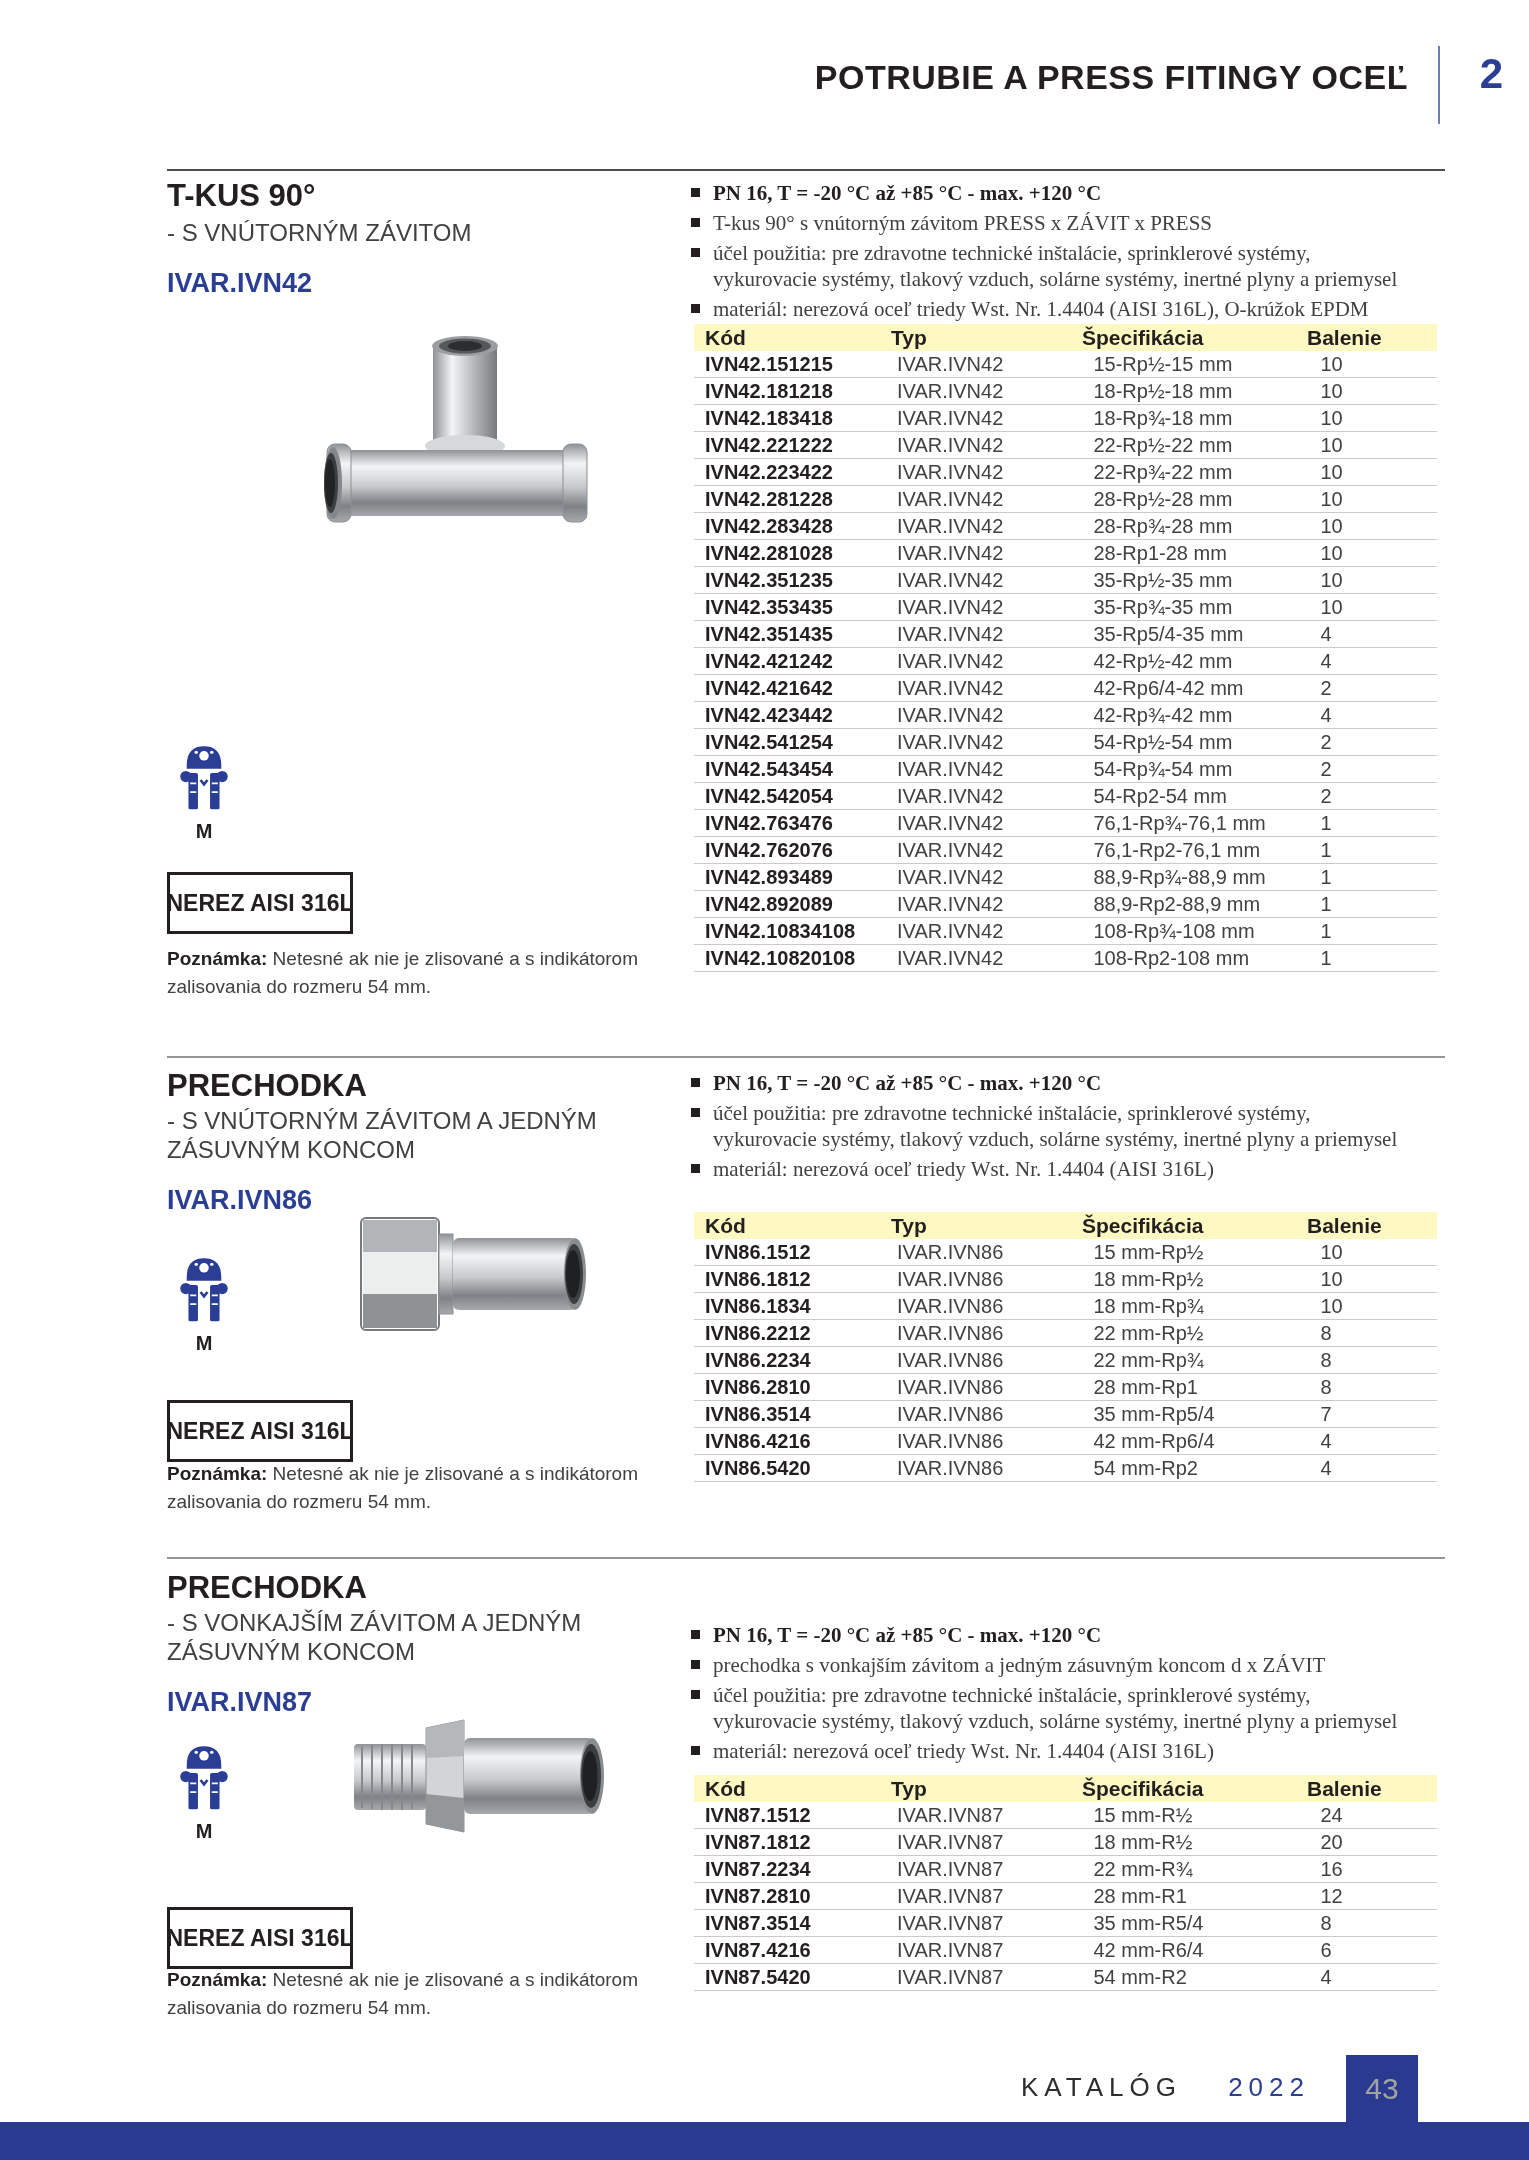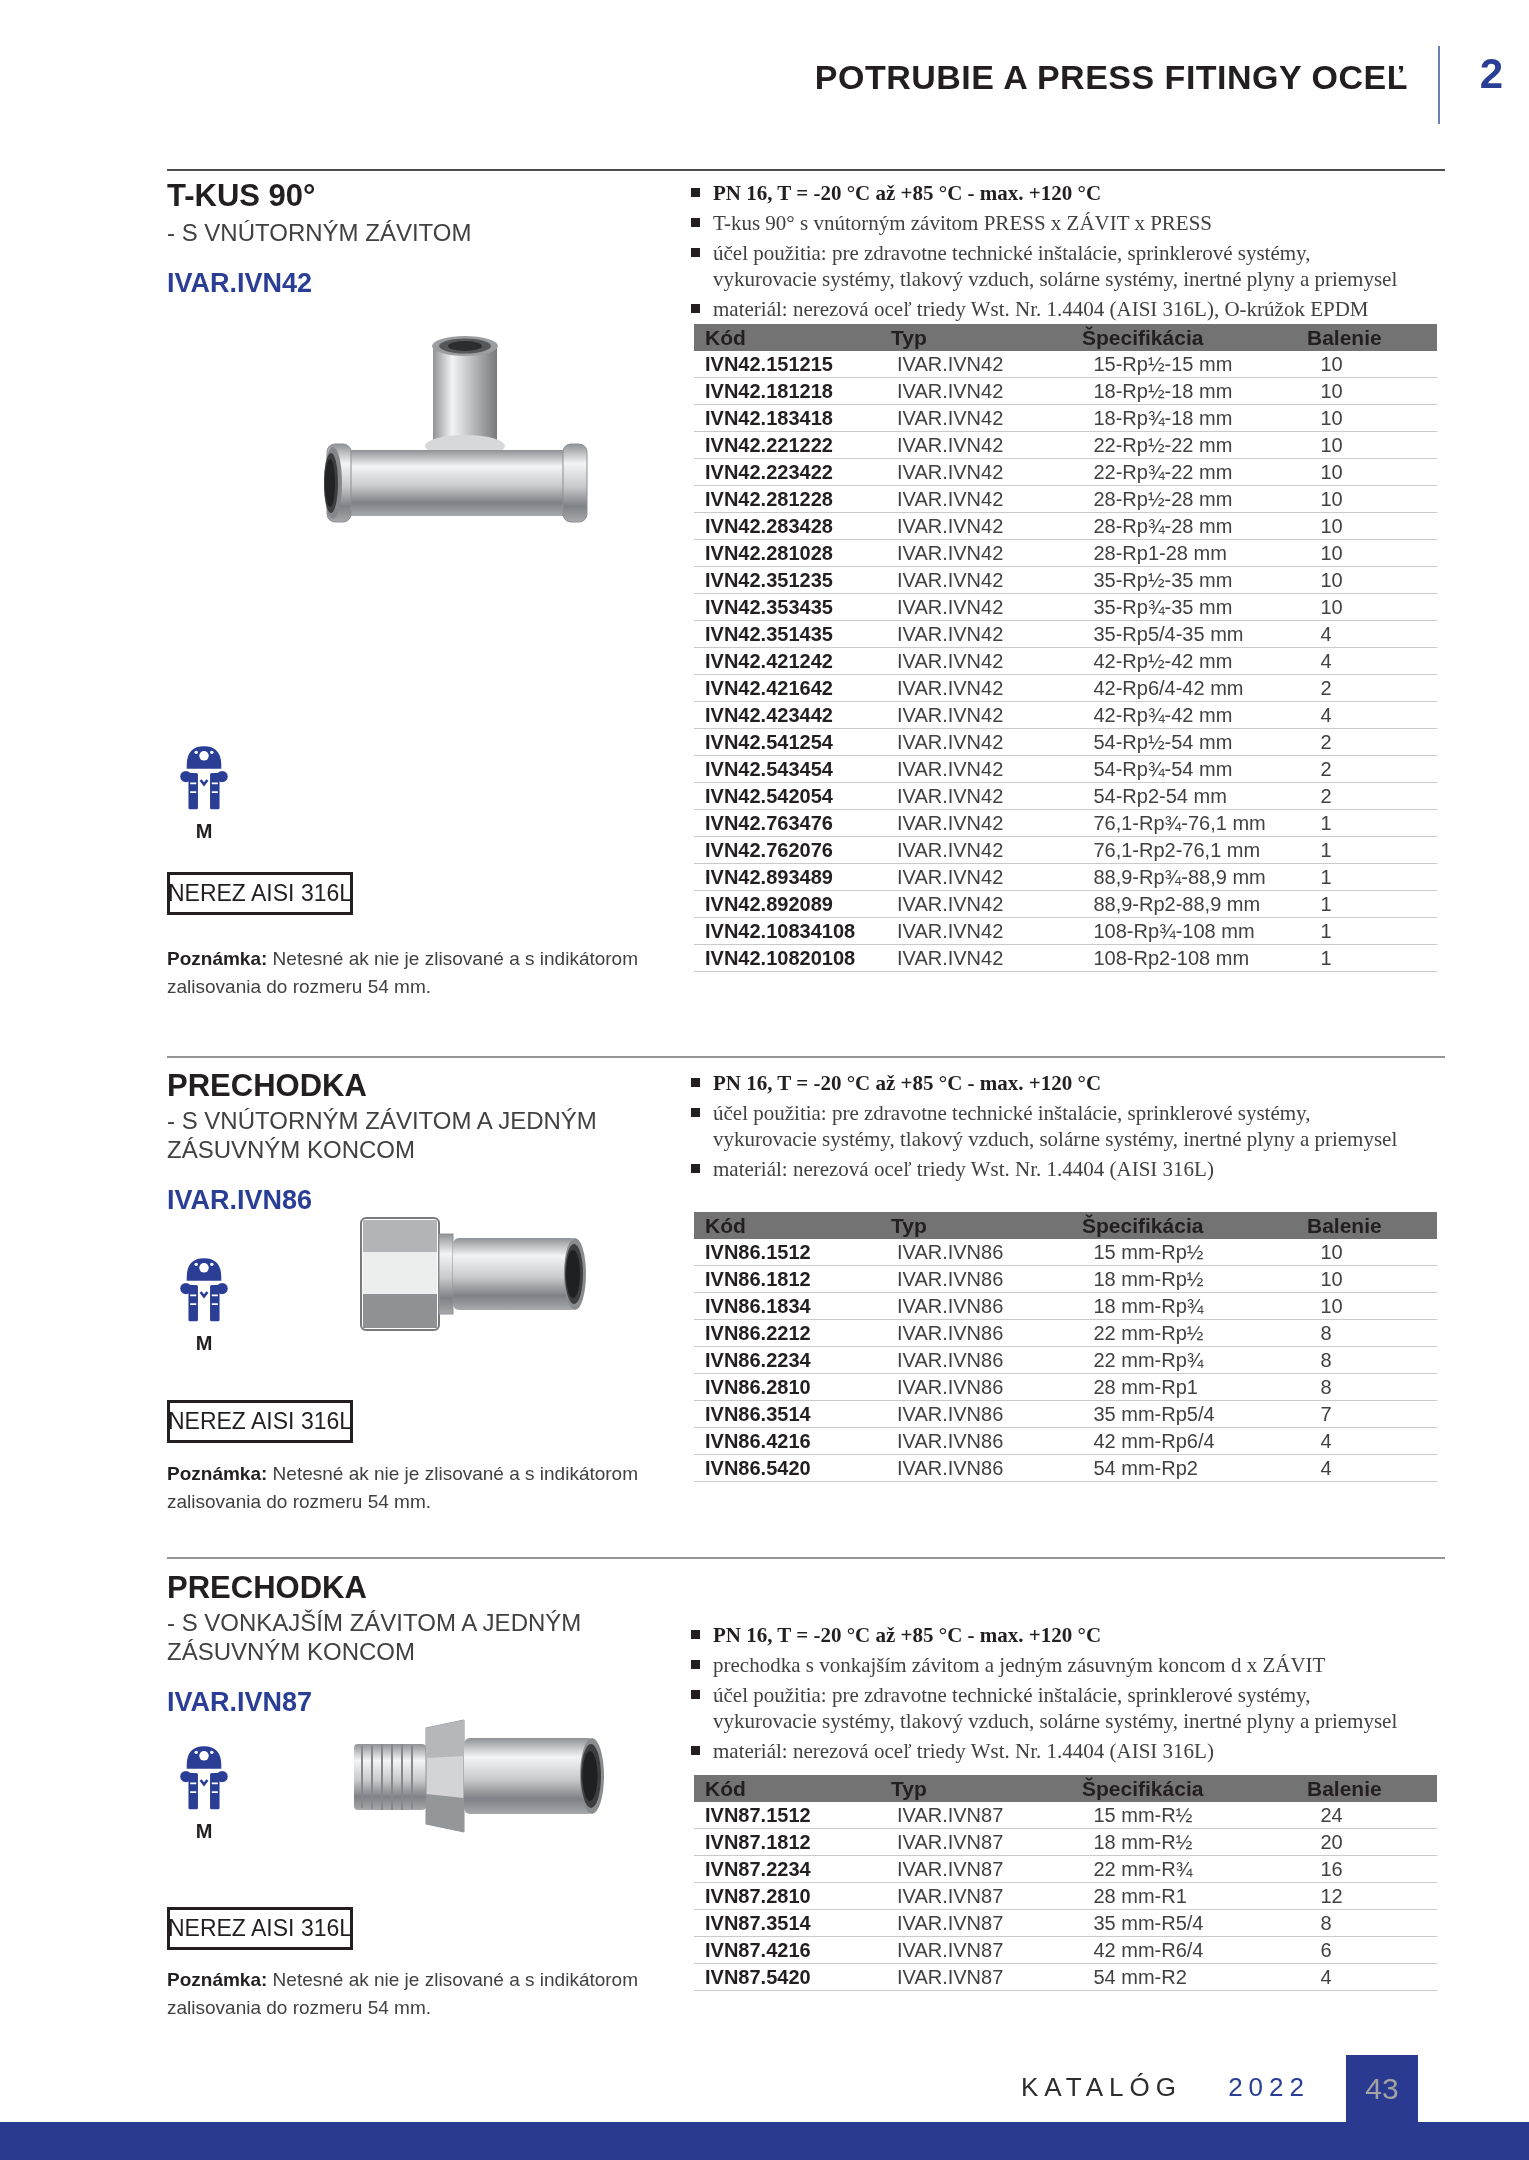--- a/index.html
+++ b/index.html
@@ -13,39 +13,39 @@
   .chapter-num{position:absolute;left:1454px;top:50px;width:75px;text-align:center;
                font-size:42px;font-weight:800;color:#2b3e95;}
   .rule{position:absolute;left:167px;width:1278px;height:2px;background:#4d4d4f;}
   .rule.section{background:#939598;height:2px;}
 
   
   .sec-title{position:absolute;left:167px;font-size:31px;font-weight:800;color:#231f20;white-space:nowrap;}
   .sec-sub{position:absolute;left:167px;font-size:24px;color:#414042;line-height:29px;}
   .sec-sub span{display:block;}
   .sec-code{position:absolute;left:167px;font-size:27px;font-weight:700;color:#2b3e95;white-space:nowrap;}
-  .badge{position:absolute;left:167px;width:186px;height:43px;border:3px solid #231f20;
-         display:flex;align-items:center;justify-content:center;font-size:23px;font-weight:400;
+  .badge{position:absolute;left:167px;width:186px;height:62px;border:3px solid #231f20;
+         display:flex;align-items:center;justify-content:center;font-size:23px;font-weight:700;
          color:#231f20;box-sizing:border-box;white-space:nowrap;}
   .note{position:absolute;left:167px;width:505px;font-size:19px;line-height:28px;color:#414042;}
   .note b{color:#231f20;}
   .cert{position:absolute;left:178px;width:52px;text-align:center;}
   .cert svg{display:block;margin:0 auto;}
   .cert .m{font-size:20px;font-weight:700;color:#231f20;margin-top:2px;}
 
   
   .bullets{position:absolute;left:690px;width:712px;list-style:none;margin:0;padding:0;}
   .bullets li{position:relative;padding-left:23px;margin-bottom:4px;font-size:21px;line-height:26px;color:#414042;}
   .bullets li::before{content:"";position:absolute;left:1px;top:8px;width:9px;height:9px;background:#231f20;}
   .bullets li.b{font-weight:700;color:#231f20;}
   .bullets li span{display:block;font-family:Liberation Serif, serif;}
 
   
   .ptable{position:absolute;left:694px;width:743px;font-size:20px;}
-  .thead{display:flex;height:27px;line-height:27px;background:#737373;font-weight:700;color:#231f20;font-size:21px;}
+  .thead{display:flex;height:27px;line-height:27px;background:#fef9c3;font-weight:700;color:#231f20;font-size:21px;}
   .trow{display:flex;height:27px;line-height:26px;border-bottom:1px solid #c9cacc;box-sizing:border-box;gap:24px;}
   .c{box-sizing:border-box;padding-left:11px;white-space:nowrap;overflow:hidden;}
   .c0{width:186px;} .c1{width:191px;} .c2{width:225px;} .c3{width:141px;}
   .c.b,.trow .c:first-child{font-weight:700;color:#231f20;}
   .trow .c{color:#414042;}
   .trow .c:first-child{color:#231f20;font-weight:700;}
 
   
   .photo{position:absolute;}
 

